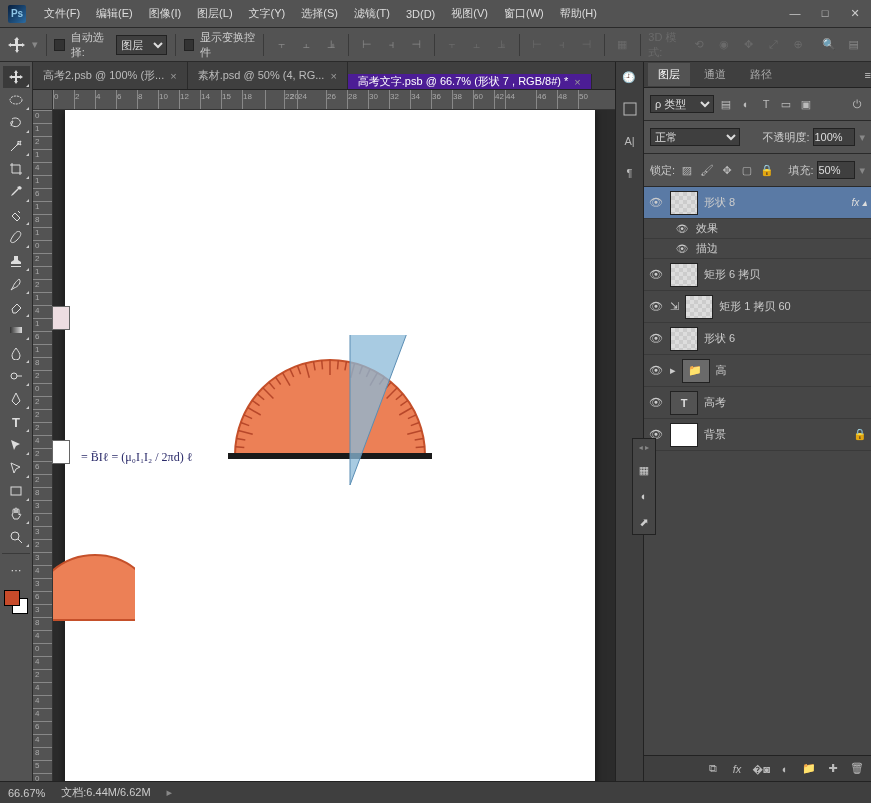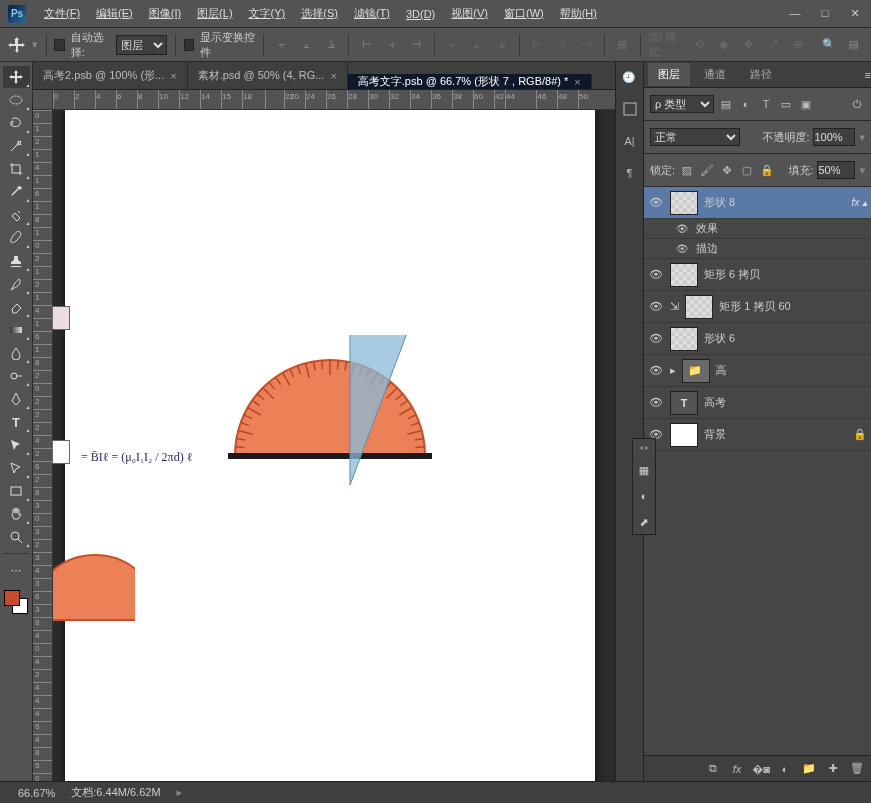--- a/index.html
+++ b/index.html
@@ -1,21 +1,21 @@
 <!DOCTYPE html>
 <html><head>
 <meta charset="utf-8">
 <style>
 * { margin: 0; padding: 0; box-sizing: border-box; font-family: "Microsoft YaHei", sans-serif; }
 body { background: #535353; width: 871px; height: 803px; overflow: hidden; color: #ccc; font-size: 11px; }
 
 
 .titlebar { height: 28px; background: #535353; display: flex; align-items: center; padding: 0 8px; border-bottom: 1px solid #2a2a2a; }
 .titlebar .logo { width: 18px; height: 18px; background: linear-gradient(135deg,#071e3d,#2b6ca3); border-radius: 2px; margin-right: 10px; display:flex; align-items:center; justify-content:center; color:#8ec6e6; font-size:10px; font-weight:bold;}
-.titlebar .menu-item { padding: 0 8px; cursor: pointer; color: #ddd; text-decoration: underline; }
+.titlebar .menu-item { padding: 0 8px; cursor: pointer; color: #ddd; }
 .titlebar .wincontrols { margin-left: auto; display: flex; gap: 14px; color: #ccc; }
 .titlebar .wincontrols span { width: 16px; text-align: center; cursor: pointer; }
 
 
 .optionsbar { height: 34px; background: #535353; display: flex; align-items: center; padding: 0 8px; border-bottom: 1px solid #2a2a2a; gap: 6px; }
 .optionsbar .movecross { width: 20px; height: 20px; display:flex; align-items:center; justify-content:center;}
 .optionsbar .checkbox { width: 12px; height: 12px; background: #333; border: 1px solid #222; display: inline-block; vertical-align: middle; }
 .optionsbar select { background: #3f3f3f; color: #ddd; border: 1px solid #222; height: 20px; font-size: 11px; }
 .optionsbar .iconbtn { width: 22px; height: 22px; display:flex; align-items:center; justify-content:center; color:#888; border:1px solid transparent;}
 .optionsbar .sep { width:1px; height:22px; background:#3a3a3a; margin:0 2px;}
@@ -27,21 +27,21 @@
 .toolbox .tool { width: 27px; height: 22px; margin: 0 auto; display:flex; align-items:center; justify-content:center; color:#ddd; position:relative; cursor:pointer;}
 .toolbox .tool.active { background: #3a3a3a; }
 .toolbox .tool .corner { position:absolute; right:1px; bottom:1px; width:0; height:0; border-right:3px solid #ccc; border-top:3px solid transparent;}
 .toolbox .swatches { margin-top:6px; position:relative; height:32px;}
 .toolbox .swatch-fg { position:absolute; left:4px; top:2px; width:16px; height:16px; background:#c84b2a; border:1px solid #000;}
 .toolbox .swatch-bg { position:absolute; left:12px; top:10px; width:16px; height:16px; background:#fff; border:1px solid #000;}
 
 .docarea { flex: 1; background: #2b2b2b; display: flex; flex-direction: column; }
 .tabs { height: 28px; background: #3f3f3f; display: flex; align-items: stretch; border-bottom: 1px solid #222; }
 .tab { padding: 0 10px; display: flex; align-items: center; gap: 6px; color: #bbb; border-right: 1px solid #2a2a2a; cursor:pointer; font-size:11px;}
-.tab.active { background: #0f172a; color: #fff; margin-top: 12px; }
+.tab.active { background: #4c1d95; color: #fff; margin-top: 12px; }
 .tab .close { color: #999; cursor: pointer; }
 
 .canvaswrap { flex:1; position:relative; display:flex; }
 .ruler-v { width: 20px; background: #535353; border-right:1px solid #333; position:relative; overflow:hidden;}
 .ruler-h { height: 20px; background: #535353; border-bottom:1px solid #333; position:relative; overflow:hidden;}
 .ruler-corner { width:20px; height:20px; background:#535353; border-right:1px solid #333; border-bottom:1px solid #333;}
 .ruler-tick-v { position:absolute; left:0; right:0; border-top:1px solid #888; font-size:8px; color:#aaa; padding-left:2px;}
 .ruler-tick-h { position:absolute; top:0; bottom:0; border-left:1px solid #888; font-size:8px; color:#aaa; padding-top:2px; writing-mode: horizontal-tb;}
 .canvas-inner { flex:1; background:#2b2b2b; position:relative; overflow:hidden;}
 .page { position:absolute; left:12px; top:0; width:530px; height:700px; background:#fff; box-shadow: 0 0 8px rgba(0,0,0,.6);}
@@ -72,21 +72,21 @@
 .layer .thumb.folder { background:#6a6a6a; display:flex;align-items:center;justify-content:center;}
 .layer .thumb.text { background:#535353; display:flex;align-items:center;justify-content:center; color:#ddd; font-weight:bold;}
 .layer .name { flex:1; font-size:11px;}
 .layer.sub { padding-left: 30px; height:20px; font-size:10px;}
 .layer .fx { color:#ddd; font-size:10px; font-style:italic;}
 .layer .lock { color:#ccc;}
 
 .layers-footer { height:26px; background:#3f3f3f; border-top:1px solid #222; display:flex; align-items:center; justify-content:flex-end; gap:8px; padding:0 6px;}
 .layers-footer .fbtn { width:16px; height:16px; display:flex; align-items:center; justify-content:center; color:#bbb; cursor:pointer;}
 
-.statusbar { height:22px; background:#3f3f3f; border-top:1px solid #222; display:flex; align-items:center; padding:0 18px; gap:16px; color:#ccc; font-size:11px;}
+.statusbar { height:22px; background:#3f3f3f; border-top:1px solid #222; display:flex; align-items:center; padding:0 8px; gap:16px; color:#ccc; font-size:11px;}
 
 
 .minipanel { position:absolute; left:632px; top:438px; width:24px; background:#464646; border:1px solid #222; display:flex; flex-direction:column; align-items:center; padding:4px 0; gap:10px;}
 .minipanel .mp { width:16px; height:16px; display:flex; align-items:center; justify-content:center; color:#ccc; cursor:pointer;}
 
 .extra-thumbs { position:absolute; left:37px; top:110px; display:flex; flex-direction:column; gap:106px;}
 .extra-thumb { width:18px; height:24px; border:1px solid #666; background:#eddde1;}
 </style>
 </head>
 <body>
@@ -377,21 +377,21 @@
             <div class="ruler-tick-h" style="left: 42px;">4</div>
             <div class="ruler-tick-h" style="left: 63px;">6</div>
             <div class="ruler-tick-h" style="left: 84px;">8</div>
             <div class="ruler-tick-h" style="left: 105px;">10</div>
             <div class="ruler-tick-h" style="left: 126px;">12</div>
             <div class="ruler-tick-h" style="left: 147px;">14</div>
             <div class="ruler-tick-h" style="left: 168px;">15</div>
             <div class="ruler-tick-h" style="left: 189px;">18</div>
             <div class="ruler-tick-h" style="left: 212px; padding-left: 24px;">20</div>
             <div class="ruler-tick-h" style="left: 231px;">22</div>
-            <div class="ruler-tick-h" style="left: 252px;">24</div>
+            <div class="ruler-tick-h" style="left: 244px;">24</div>
             <div class="ruler-tick-h" style="left: 273px;">26</div>
             <div class="ruler-tick-h" style="left: 294px;">28</div>
             <div class="ruler-tick-h" style="left: 315px;">30</div>
             <div class="ruler-tick-h" style="left: 336px;">32</div>
             <div class="ruler-tick-h" style="left: 357px;">34</div>
             <div class="ruler-tick-h" style="left: 378px;">36</div>
             <div class="ruler-tick-h" style="left: 399px;">38</div>
             <div class="ruler-tick-h" style="left: 420px;">60</div>
             <div class="ruler-tick-h" style="left: 441px;">42</div>
             <div class="ruler-tick-h" style="left: 452px;">44</div>

